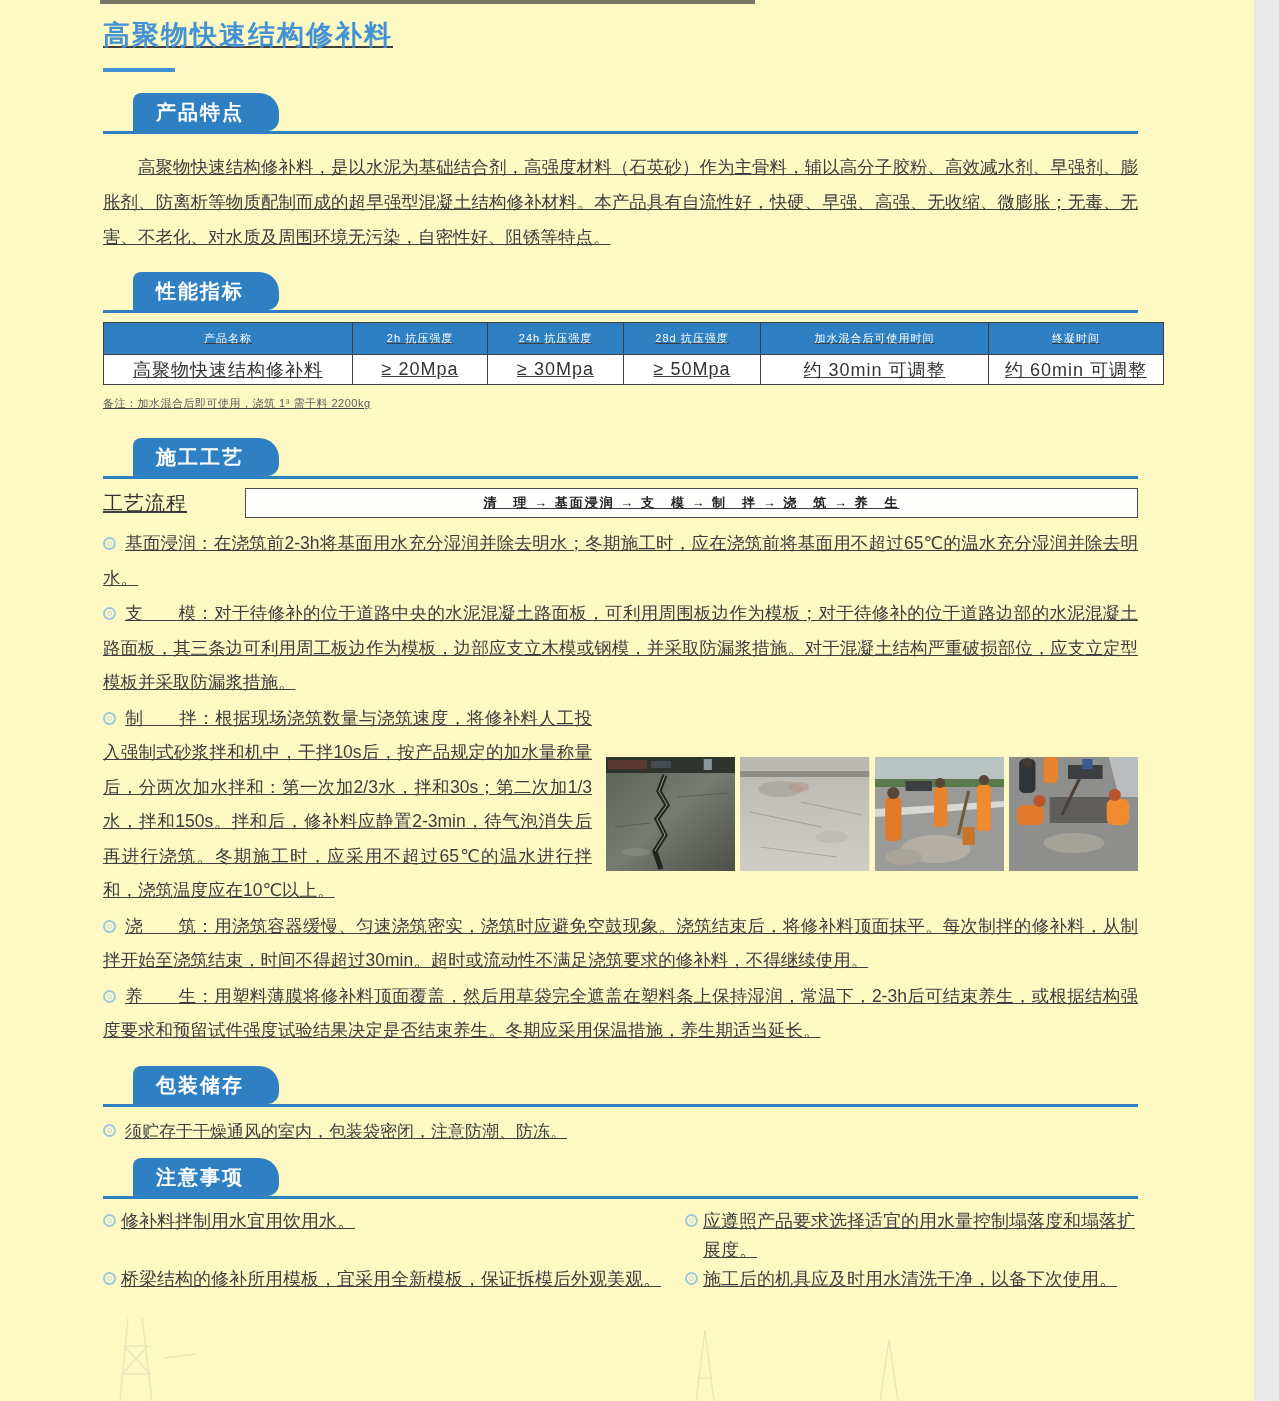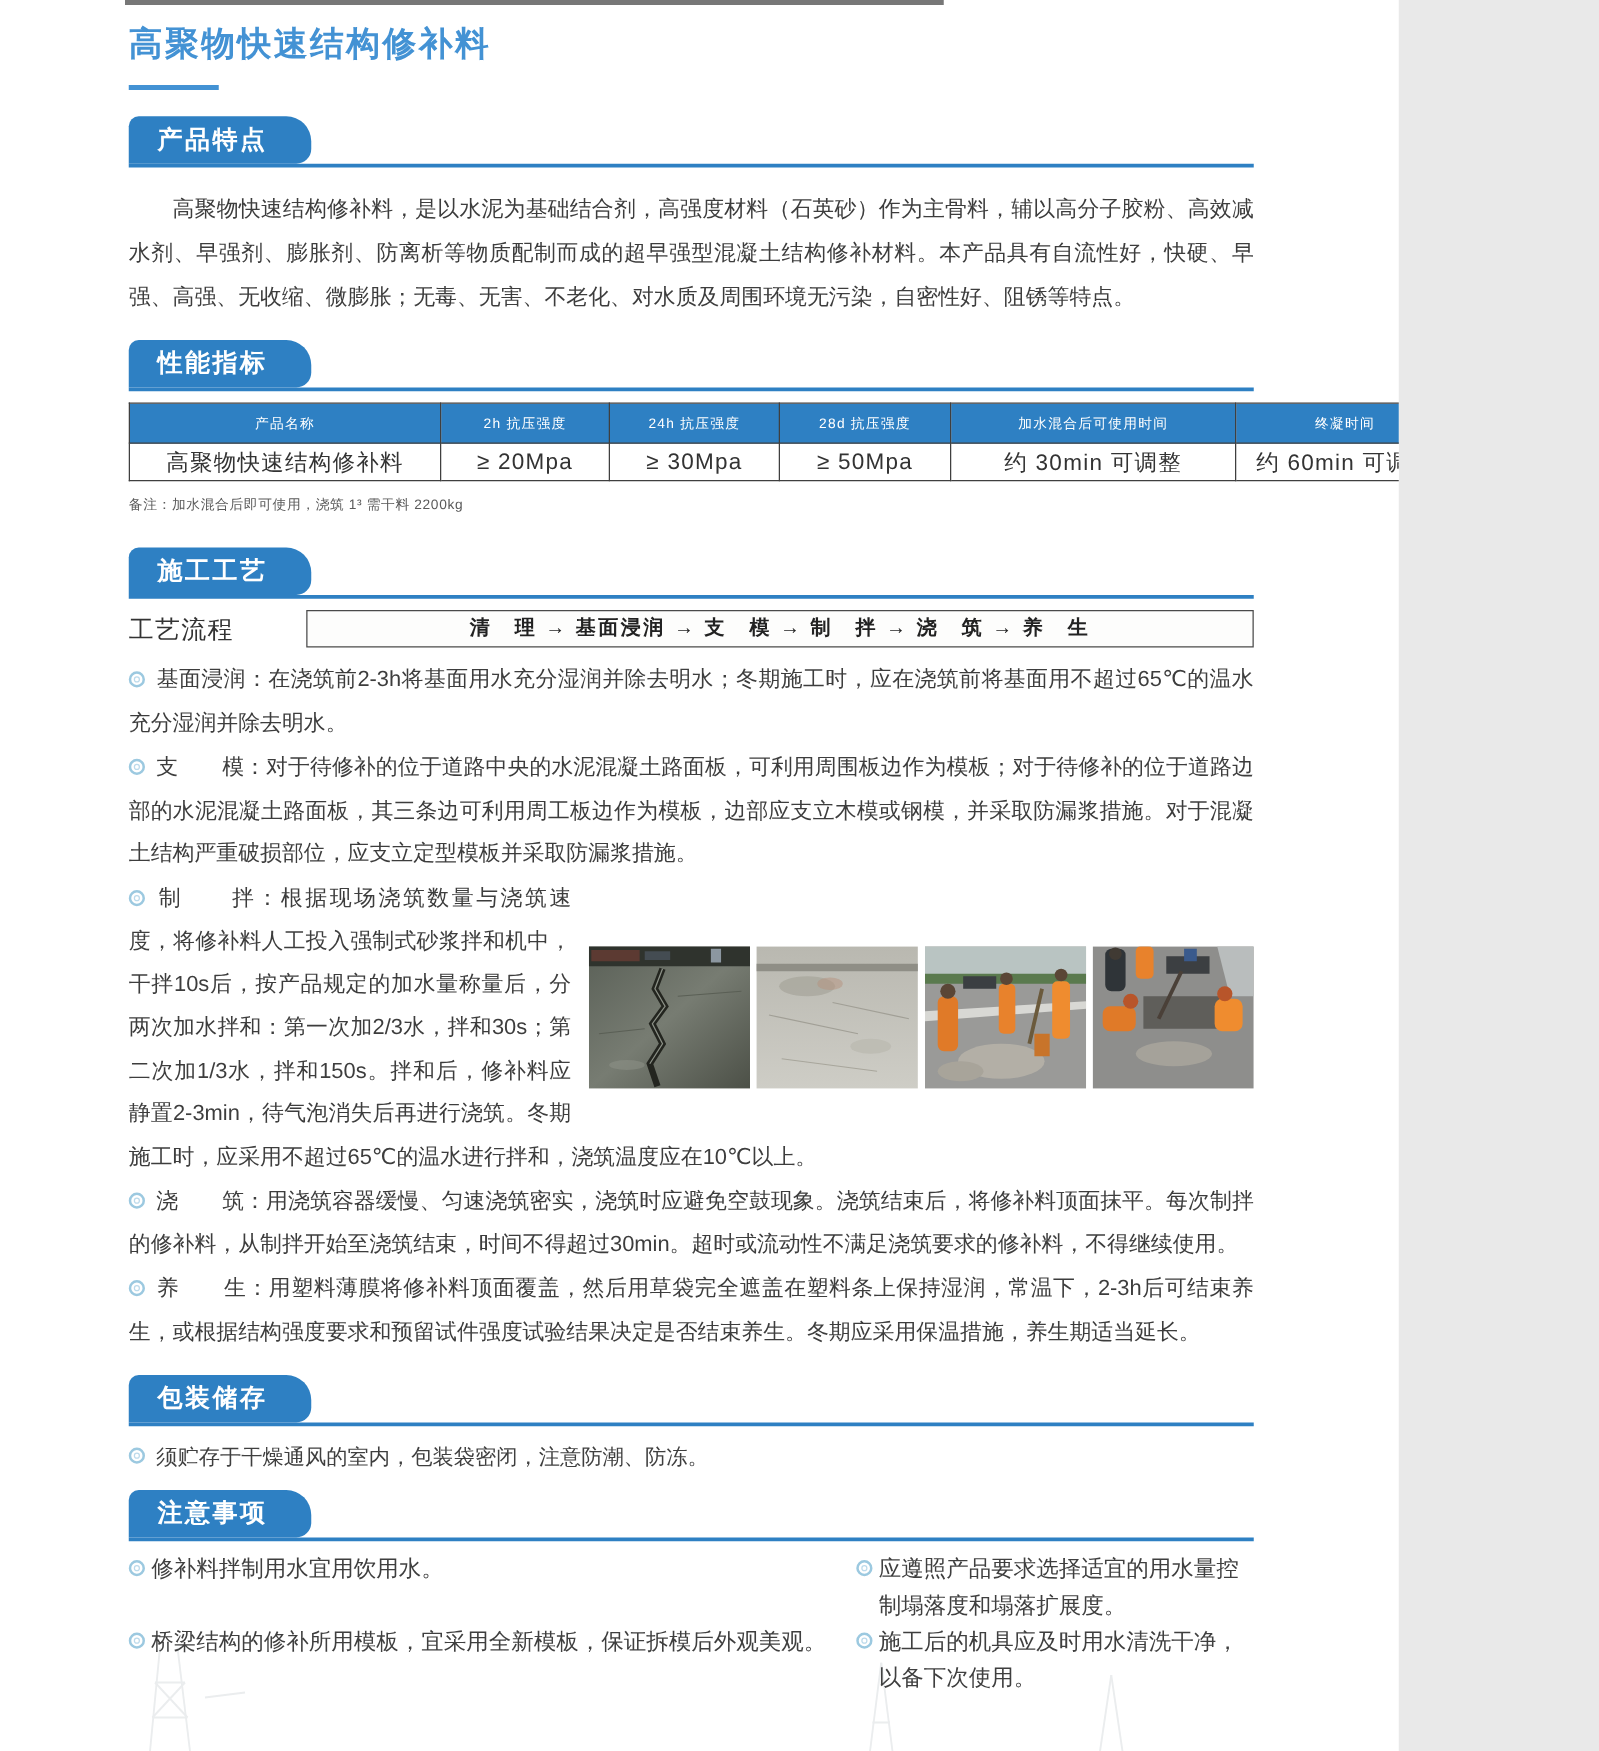--- a/index.html
+++ b/index.html
@@ -1,38 +1,39 @@
 <!DOCTYPE html>
 <html lang="zh"><head>
 <meta charset="utf-8">
 <style>
   * { margin:0; padding:0; box-sizing:border-box; }
   html,body { background:#e9e9e9; }
   .page {
     position:relative;
-    width:1119px; height:1401px;
-    background:#ffffff;
+    width:1254px; height:1401px;
+    background:#fef9c3;
     font-family:"Liberation Sans","DejaVu Sans",sans-serif;
     color:#3f3f3f;
     padding:18px 116px 0 103px;
     overflow:hidden;
+    text-decoration:underline;
   }
   .top-artifact { position:absolute; top:0; left:100px; width:655px; height:4px; background:#4a4a4a; opacity:.75; }
 
   h1.title { font-size:27px; font-weight:bold; color:#4392d4; letter-spacing:2px; line-height:34px; }
   .title-underline { width:72px; height:4px; background:#4392d4; margin-top:16px; }
 
   
   .sec-head { border-bottom:3px solid #2e80c3; line-height:0; }
   .sec-tab {
     display:inline-block; width:146px; height:38px;
     background:#2e80c3; color:#fff;
     border-radius:8px 20px 12px 0;
     font-size:20px; font-weight:bold; letter-spacing:2px;
-    line-height:38px; padding-left:23px;
+    line-height:38px; padding-left:23px;margin-left:30px;
   }
 
   
   .ring { display:inline-block; width:13px; height:13px; border:2px solid #9cc9e0; border-radius:50%; position:relative; flex:none; }
   .ring::after { content:''; position:absolute; inset:2px; border:1.5px solid #bcdaeb; border-radius:50%; }
   p .ring { vertical-align:-1px; margin-right:9px; }
 
   
   .sec-features { margin-top:21px; }
   .feature-para { margin-top:16px; font-size:17.5px; line-height:35px; text-align:justify; text-indent:2em; color:#3d3d3d; }
@@ -50,21 +51,21 @@
   table.perf th, table.perf td { border:1px solid #3f3f3f; text-align:center; }
   table.perf th { background:#2e80c3; color:#fff; font-size:11px; font-weight:normal; height:32px; letter-spacing:1px; }
   table.perf td { background:#fff; color:#333; font-size:18px; height:30px; letter-spacing:1px; }
   col.c0{width:249px;} col.c1{width:135px;} col.c2{width:136px;} col.c3{width:137px;} col.c4{width:228px;} col.c5{width:175px;}
   .table-note { margin-top:11px; font-size:11px; color:#5a5a5a; letter-spacing:.5px; }
 
   
   .sec-process { margin-top:27px; }
   .flow-row { margin-top:9px; display:flex; align-items:center; }
   .flow-label { width:142px; font-size:20px; color:#333; letter-spacing:1px; flex:none; }
-  .flow-box { flex:1; border:1px solid #4a4a4a; background:#fdfdfc; height:30px; line-height:28px; text-align:center; font-size:16px; font-weight:bold; color:#222; letter-spacing:2px; }
+  .flow-box { flex:1; border:1px solid #4a4a4a; background:#fdfdfc; height:30px; line-height:28px; text-align:center; font-size:13px; font-weight:bold; color:#222; letter-spacing:2px; }
   .steps { margin-top:8px; }
   .steps p { font-size:17.5px; line-height:34.5px; text-align:justify; color:#3d3d3d; margin-bottom:1px; }
   .photos { float:right; width:532px; height:114px; margin:56px 0 14px 14px; display:flex; gap:5px; }
   .photo { flex:1; height:114px; overflow:hidden; }
   .photo svg { display:block; width:100%; height:100%; }
 
   
   .sec-storage { clear:both; margin-top:18px; }
   .storage-item { display:flex; align-items:flex-start; gap:9px; margin-top:13px; font-size:17px; line-height:24px; }
   .storage-item .ring { margin-top:4px; }

